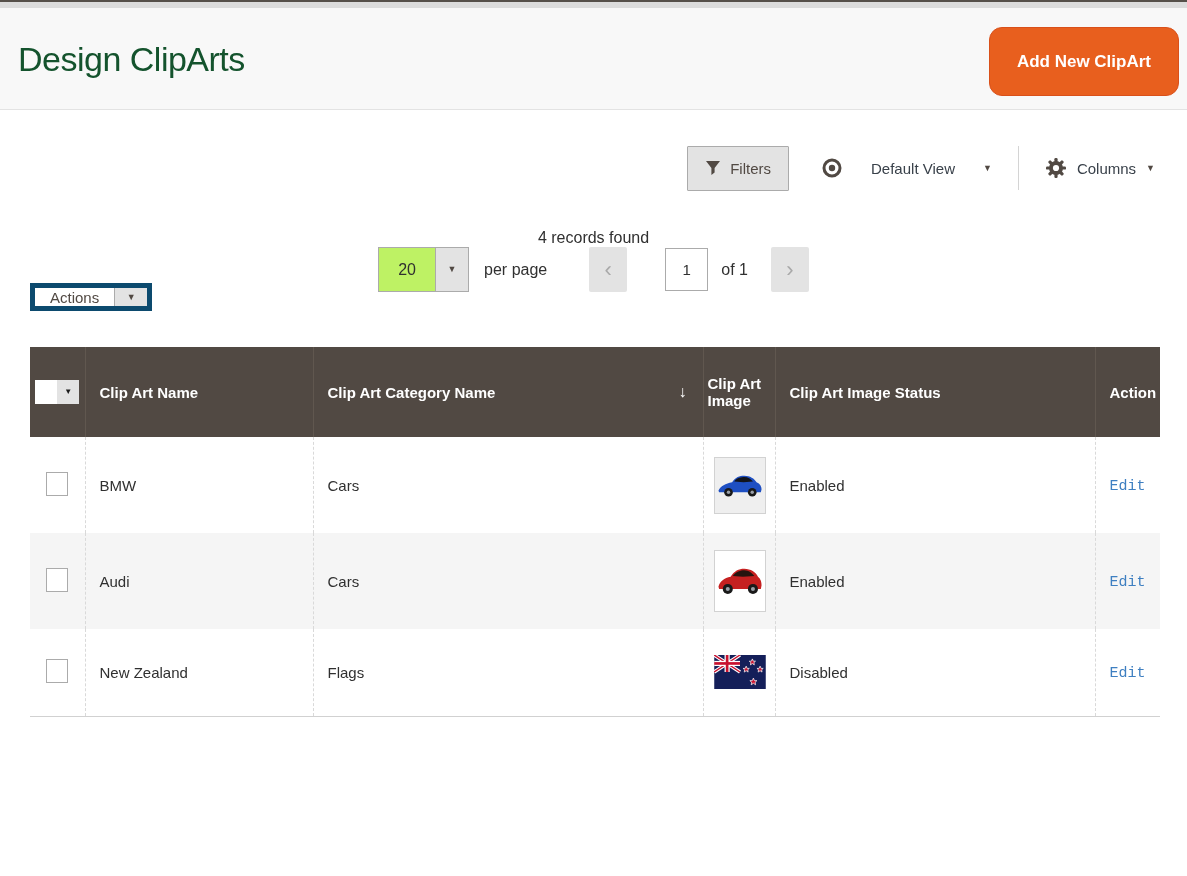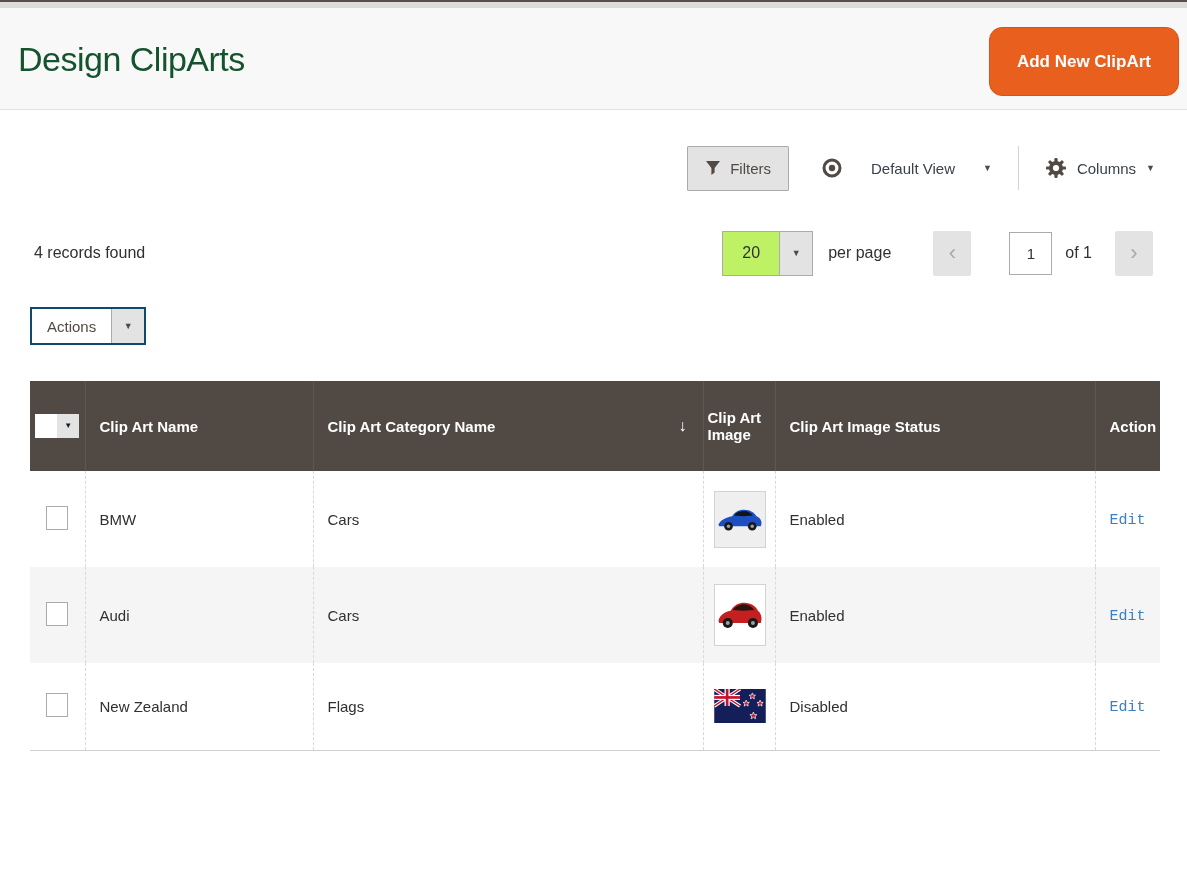--- a/index.html
+++ b/index.html
@@ -50,22 +50,22 @@
   .toolbar-divider { width:1px; height:44px; background:#d4d4d4; }
   .columns-control {
     display:flex; align-items:center; gap:10px;
     padding-left:26px; margin-right:2px; cursor:pointer;
     font-size:15px; color:#39414a;
   }
   .caret { font-size:9px; color:#514943; line-height:1; }
 
   
   .records-row {
-    margin:38px 34px 0; height:48px;
-    display:flex; align-items:center; justify-content:space-between;
+    margin:38px 18px 0; height:48px;
+    display:flex; align-items:center; justify-content:space-between;flex-direction:column;
   }
   .records-found { font-size:16px; color:#303030; }
   .pagination { display:flex; align-items:center; }
   .split-select {
     display:flex; align-items:stretch; height:45px;
     border:1px solid #ababab; background:#bef264; cursor:pointer;
   }
   .split-select .value {
     width:56px; display:flex; align-items:center; justify-content:center;
     font-size:16px; color:#303030;
@@ -85,22 +85,22 @@
     margin-left:38px; width:43px; height:43px;
     border:1px solid #ababab; text-align:center; font-size:15px; color:#303030;
     font-family:"Liberation Sans", sans-serif;
   }
   .of-label { margin-left:13px; font-size:16px; color:#303030; }
   .nav-next { margin-left:23px; }
 
   
   .actions-row { margin:6px 30px 0; }
   .actions-btn {
-    display:inline-flex; align-items:stretch; height:38px;
-    border:2px solid #0c4a6e; background:#fff; cursor:pointer;margin-top:24px;
+    display:inline-flex; align-items:stretch; height:28px;
+    border:5px solid #0c4a6e; background:#fff; cursor:pointer;
   }
   .actions-btn .label {
     padding:0 15px; display:flex; align-items:center;
     font-size:15px; color:#514943;
   }
   .actions-btn .caret-box {
     width:33px; background:#e3e3e3; border-left:1px solid #ababab;
     display:flex; align-items:center; justify-content:center;
   }
 

